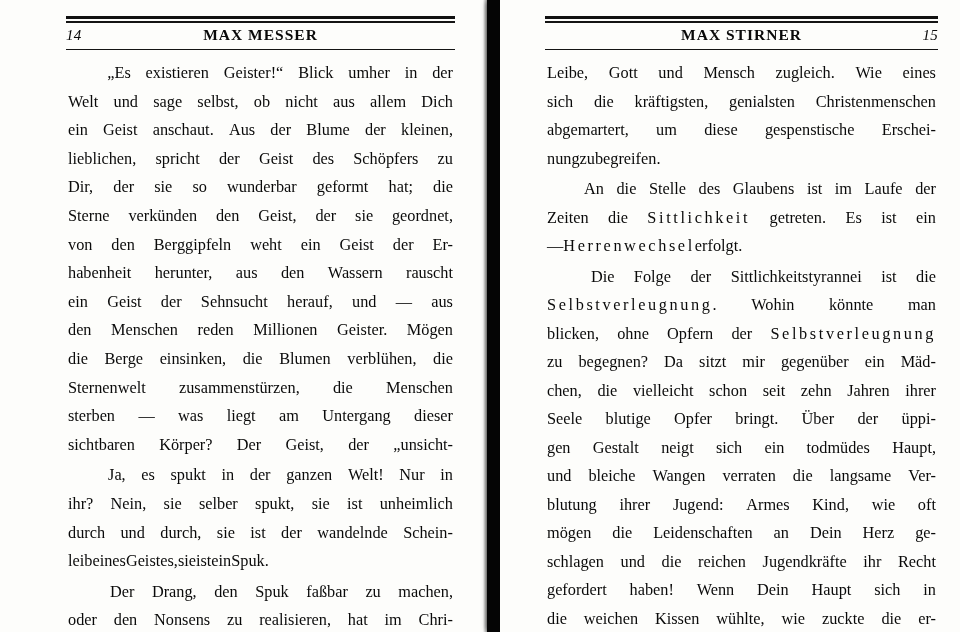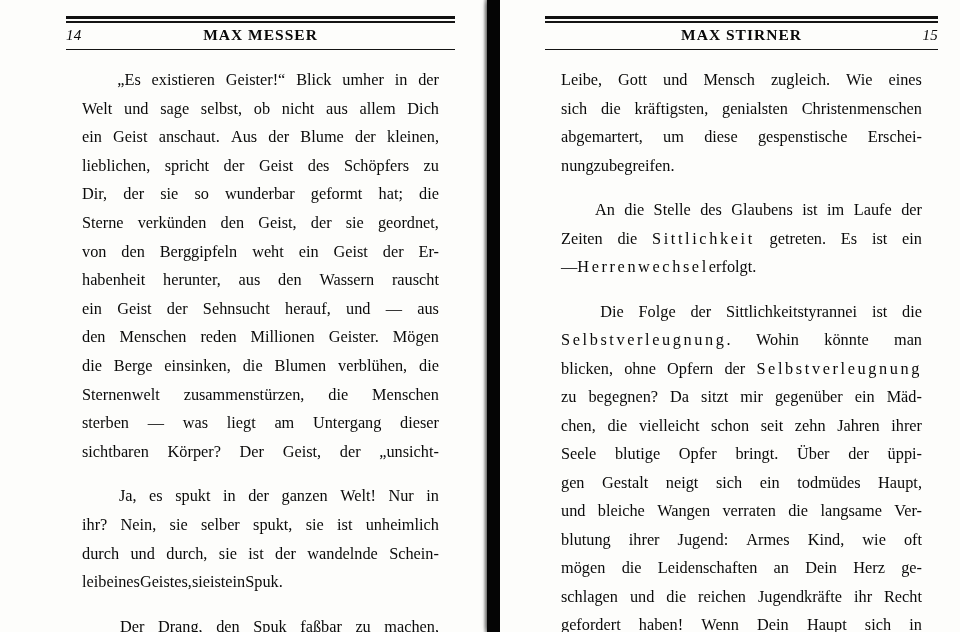--- a/index.html
+++ b/index.html
@@ -116,21 +116,21 @@
     line-height: 28.6px;
     text-align: justify;
     text-justify: inter-word;
     hyphens: manual;
   }
   .page-right .body {
     font-size: 16.3px;
     line-height: 28.5px;
   }
   .para {
-    margin: 16px;
+    margin: 2px;
     text-indent: 1.35em;
     text-align: justify;
   }
   .line {
     display: flex;
     justify-content: space-between;
     white-space: pre;
   }
   .line.last {
     justify-content: flex-start;

